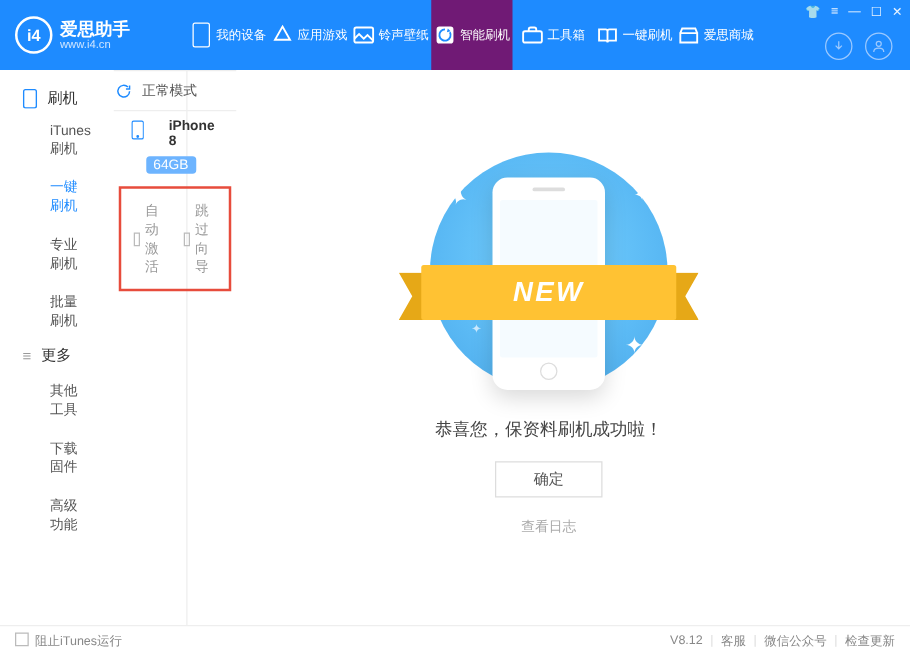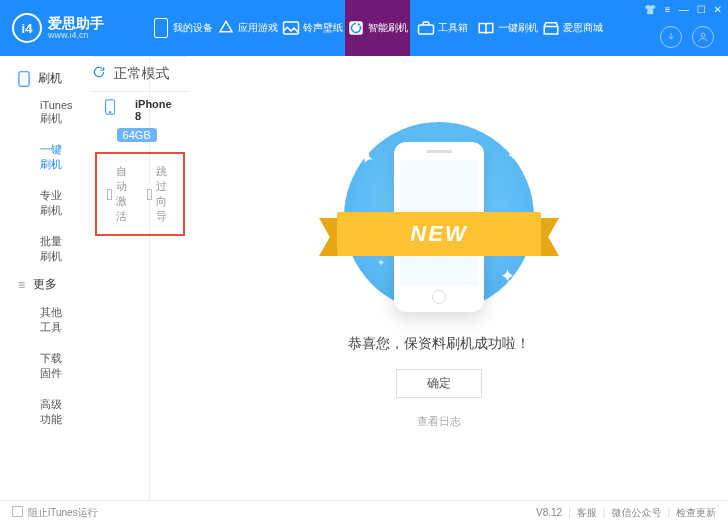--- a/index.html
+++ b/index.html
@@ -23,21 +23,21 @@
 .circle-btn { width: 22px; height: 22px; border: 1.5px solid #9cc9ff; border-radius: 50%; display: flex; align-items: center; justify-content: center; cursor: pointer; }
 .circle-btn svg { stroke: #9cc9ff; }
 
 .body-wrap { display: flex; height: 444px; }
 .sidebar { width: 150px; border-right: 1px solid #eee; display: flex; flex-direction: row; font-size: 11px; }
 .side-top { flex: 1; padding-top: 10px; }
 .side-group { padding: 4px 18px; color: #333; display: flex; align-items: center; gap: 8px; font-size: 12px; }
 .side-item { padding: 8px 18px 8px 40px; color: #555; cursor: pointer; font-size: 11px; }
 .side-item.active { color: #1e8bff; }
 .side-bottom { border-top: 1px solid #eee; }
-.mode-row { padding: 8px 1px; display: flex; align-items: flex-start; gap: 8px; color: #555; border-bottom: 1px solid #eee; font-size: 14px; }
+.mode-row { padding: 8px 1px; display: flex; align-items: center; gap: 8px; color: #555; border-bottom: 1px solid #eee; font-size: 11px; }
 .device-row { padding: 6px 14px; display: flex; align-items: flex-start; gap: 20px; }
 .device-row .dname { font-weight: bold; color: #333; font-size: 11px; }
 .storage-badge { background: #6db4ff; color: #fff; padding: 1px 6px; border-radius: 3px; font-size: 11px; display: inline-block; margin-left: 26px; }
 .checkbox-row { display: flex; gap: 14px; padding: 10px; border: 2px solid #e74c3c; margin: 4px; font-size: 11px; color: #999; }
 .chk { display: flex; align-items: center; gap: 4px; }
 .chk-box { width: 11px; height: 11px; border: 1px solid #bbb; }
 
 .main { flex: 1; display: flex; flex-direction: column; align-items: center; justify-content: center; position: relative; }
 .illus { position: relative; width: 200px; height: 200px; margin-top: -10px; }
 .circle-bg { position: absolute; inset: 0; margin: auto; width: 190px; height: 190px; border-radius: 50%; background: radial-gradient(circle at 50% 45%, #79d3ff 0%, #5bbaf5 60%, #4aa8e8 100%); }

